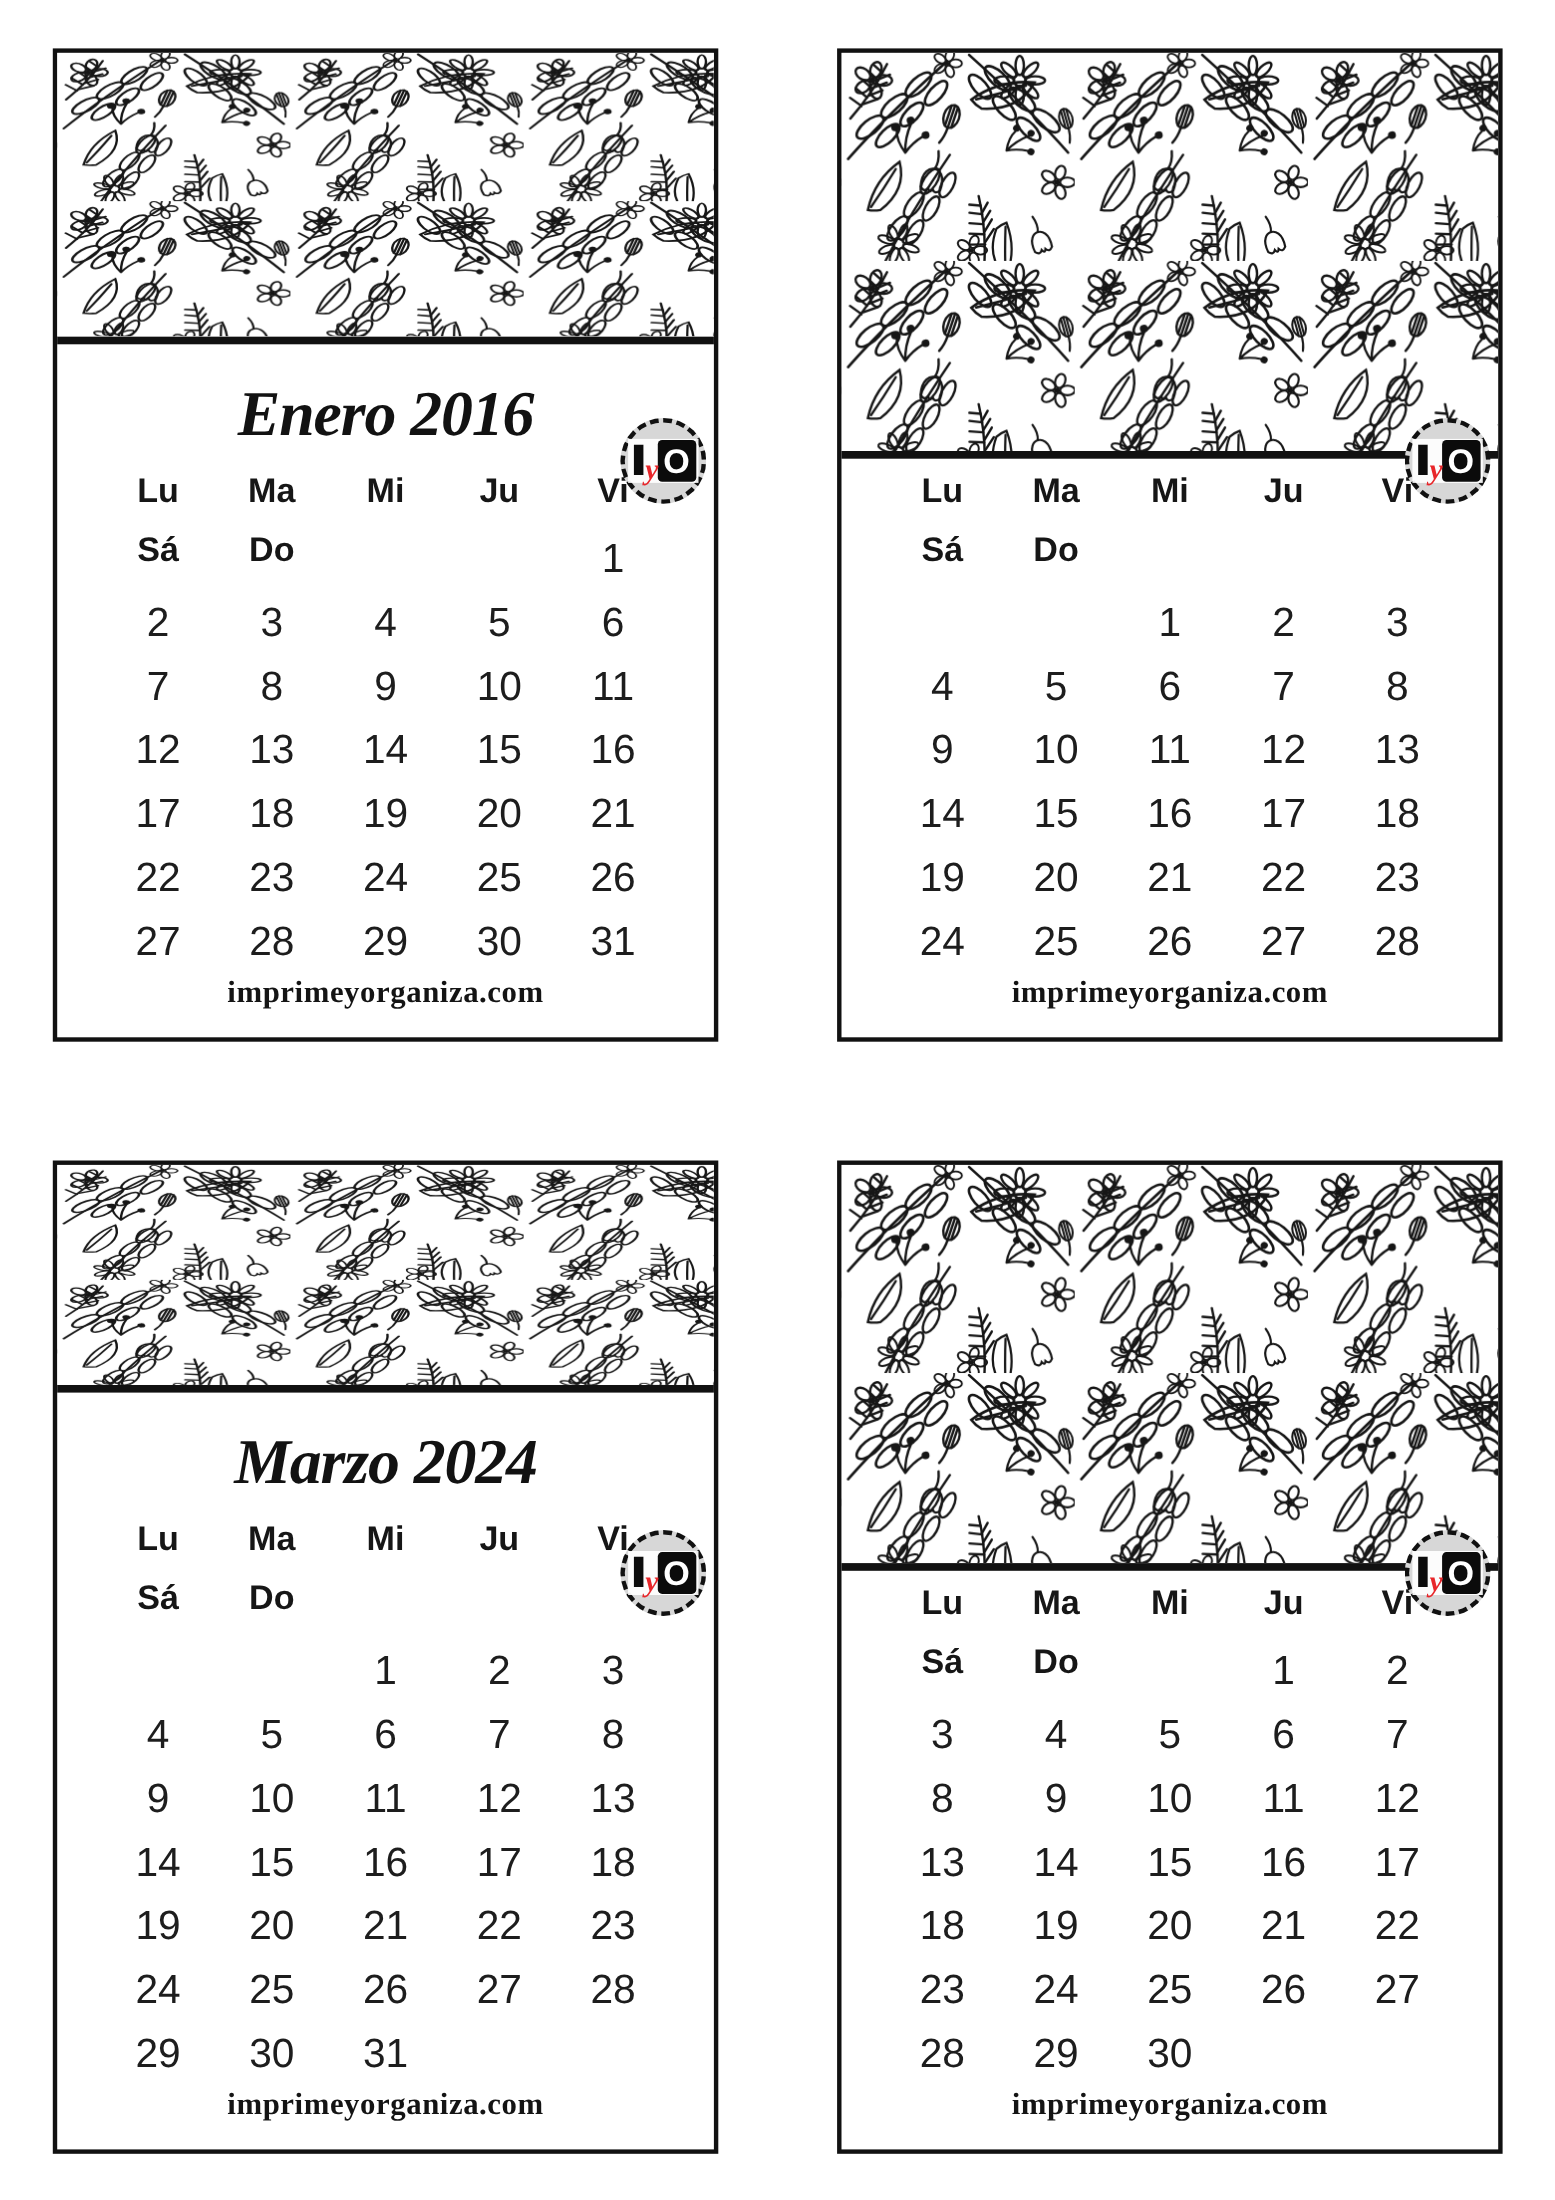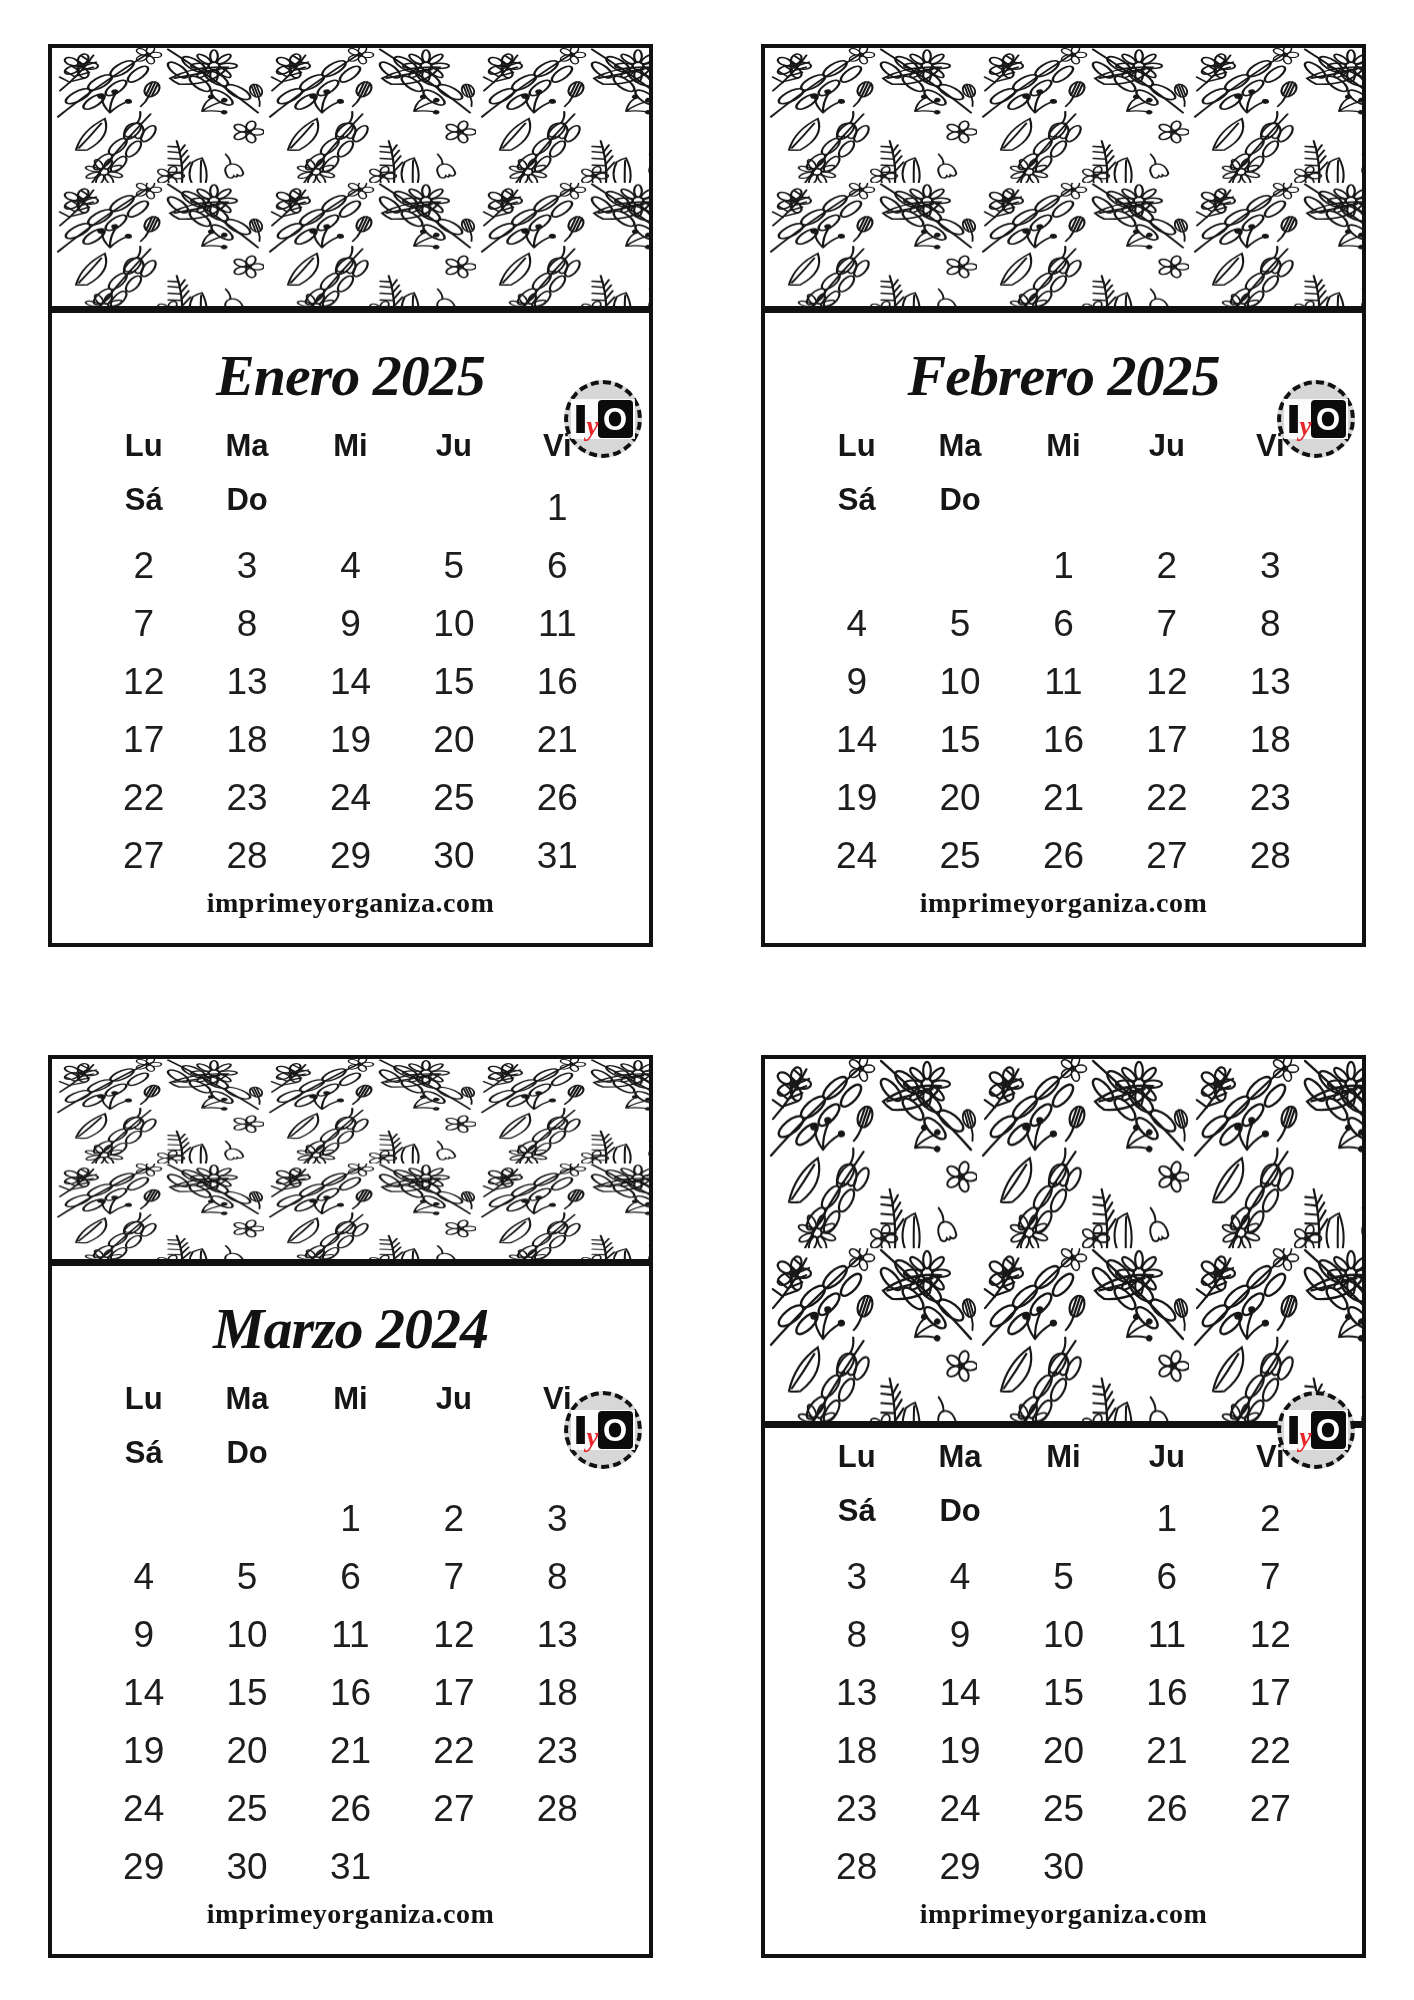--- a/index.html
+++ b/index.html
@@ -207,21 +207,21 @@
     </div>
     <div class="badge">
       <span class="logo-chip">
         <span class="logo-i">I</span>
         <span class="logo-y">y</span>
         <span class="logo-o-box">
           <span class="logo-o">O</span>
         </span>
       </span>
     </div>
-    <div class="month-title">Enero 2025</div>
+    <div class="month-title">Enero 2016</div>
     <div class="grid">
         <div class="wd">Lu</div>
         <div class="wd">Ma</div>
         <div class="wd">Mi</div>
         <div class="wd">Ju</div>
         <div class="wd">Vi</div>
         <div class="wd">Sá</div>
         <div class="wd">Do</div>
         <div class="day"></div>
         <div class="day"></div>
@@ -270,21 +270,20 @@
     </div>
     <div class="badge">
       <span class="logo-chip">
         <span class="logo-i">I</span>
         <span class="logo-y">y</span>
         <span class="logo-o-box">
           <span class="logo-o">O</span>
         </span>
       </span>
     </div>
-    <div class="month-title">Febrero 2025</div>
     <div class="grid">
         <div class="wd">Lu</div>
         <div class="wd">Ma</div>
         <div class="wd">Mi</div>
         <div class="wd">Ju</div>
         <div class="wd">Vi</div>
         <div class="wd">Sá</div>
         <div class="wd">Do</div>
         <div class="day"></div>
         <div class="day"></div>

